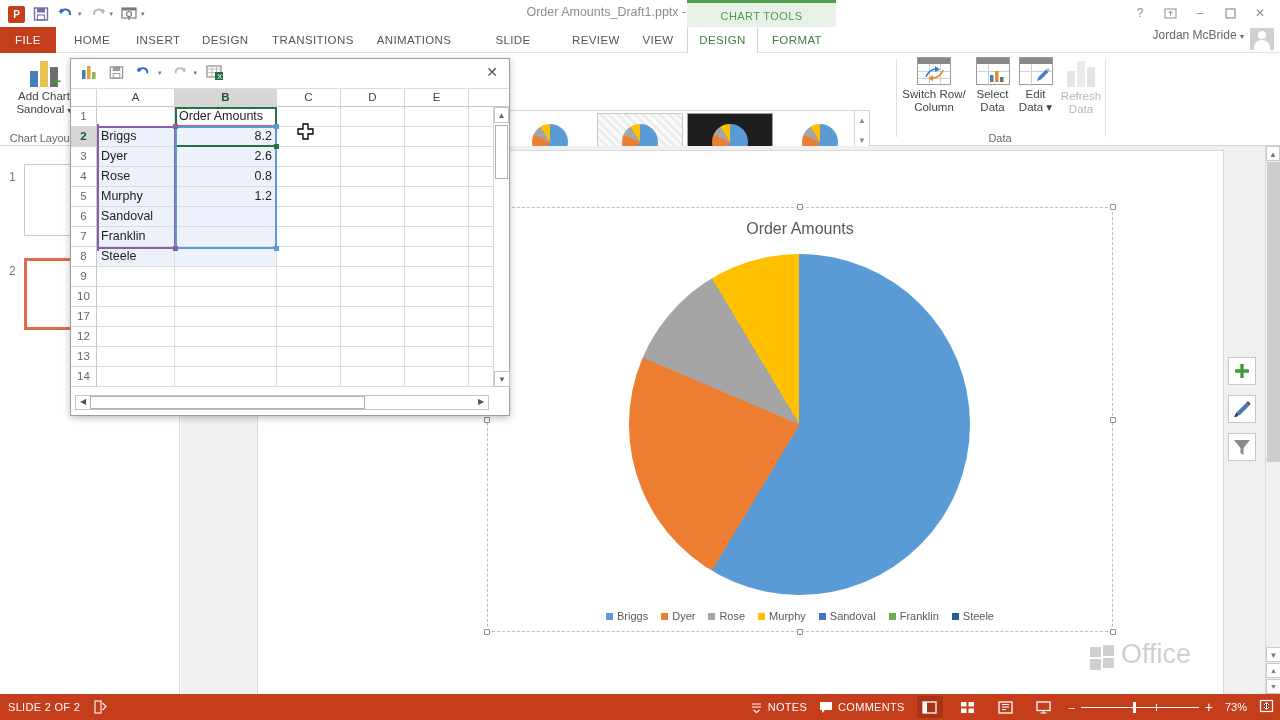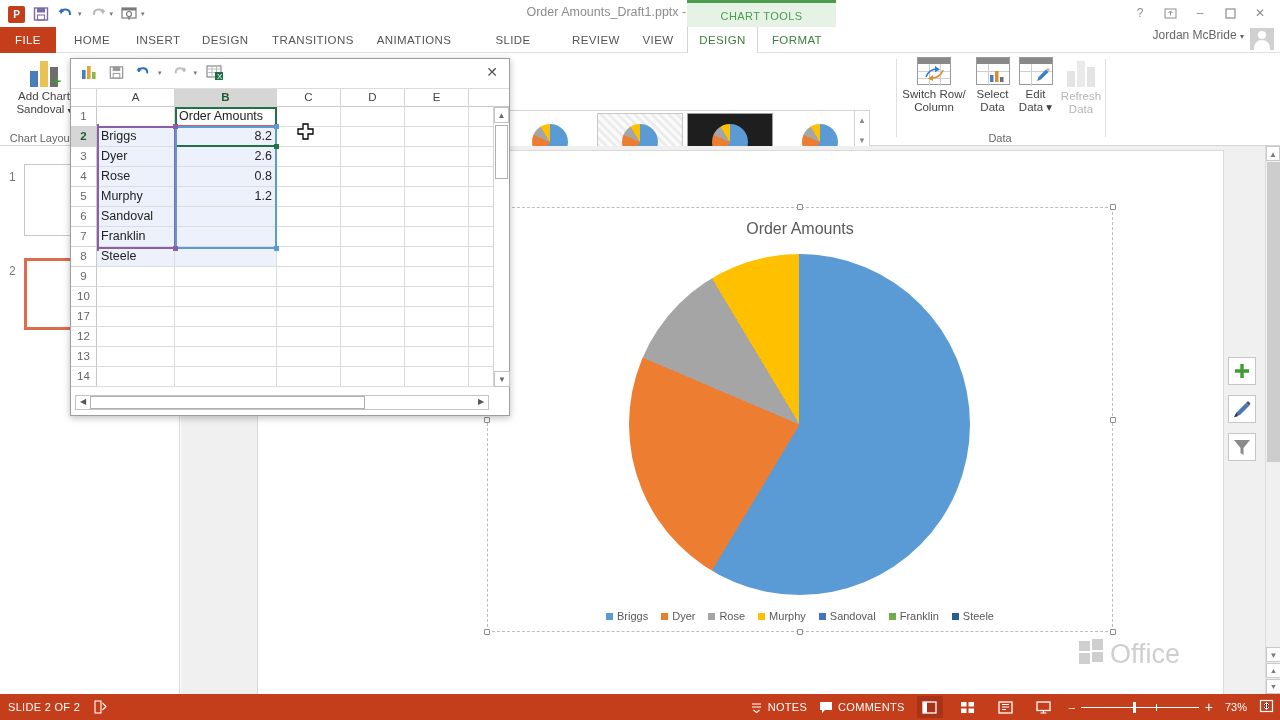--- a/index.html
+++ b/index.html
@@ -191,22 +191,22 @@
   }
   .legend span.sw { display: inline-block; width: 7px; height: 7px; margin-right: 4px; }
   .legend div { display: flex; align-items: center; }
 
   .sidebtns { position: absolute; left: 1047px; top: 211px; }
   .sidebtn {
     width: 28px; height: 28px; margin-bottom: 10px; background: #fff;
     border: 1px solid #c6c6c6; cursor: pointer; position: relative;
   }
   .officemark {
-    position: absolute; right: 43px; bottom: 24px;
-    font-size: 27px; color: #cfcfcf; display: flex; align-items: flex-start; gap: 6px;
+    position: absolute; right: 32px; bottom: 24px;
+    font-size: 27px; color: #cfcfcf; display: flex; align-items: flex-end; gap: 6px;
   }
   .officelogo { width: 25px; height: 25px; position: relative; }
   .officelogo i { position: absolute; display: block; background: #cfcfcf; }
 
   .vscroll {
     position: absolute; right: 0; top: 0; bottom: 0; width: 15px;
     background: #f0f0f0; border-left: 1px solid #dcdcdc;
   }
   .vscroll .arw {
     height: 15px; text-align: center; line-height: 15px; font-size: 8px; color: #7a7a7a;

